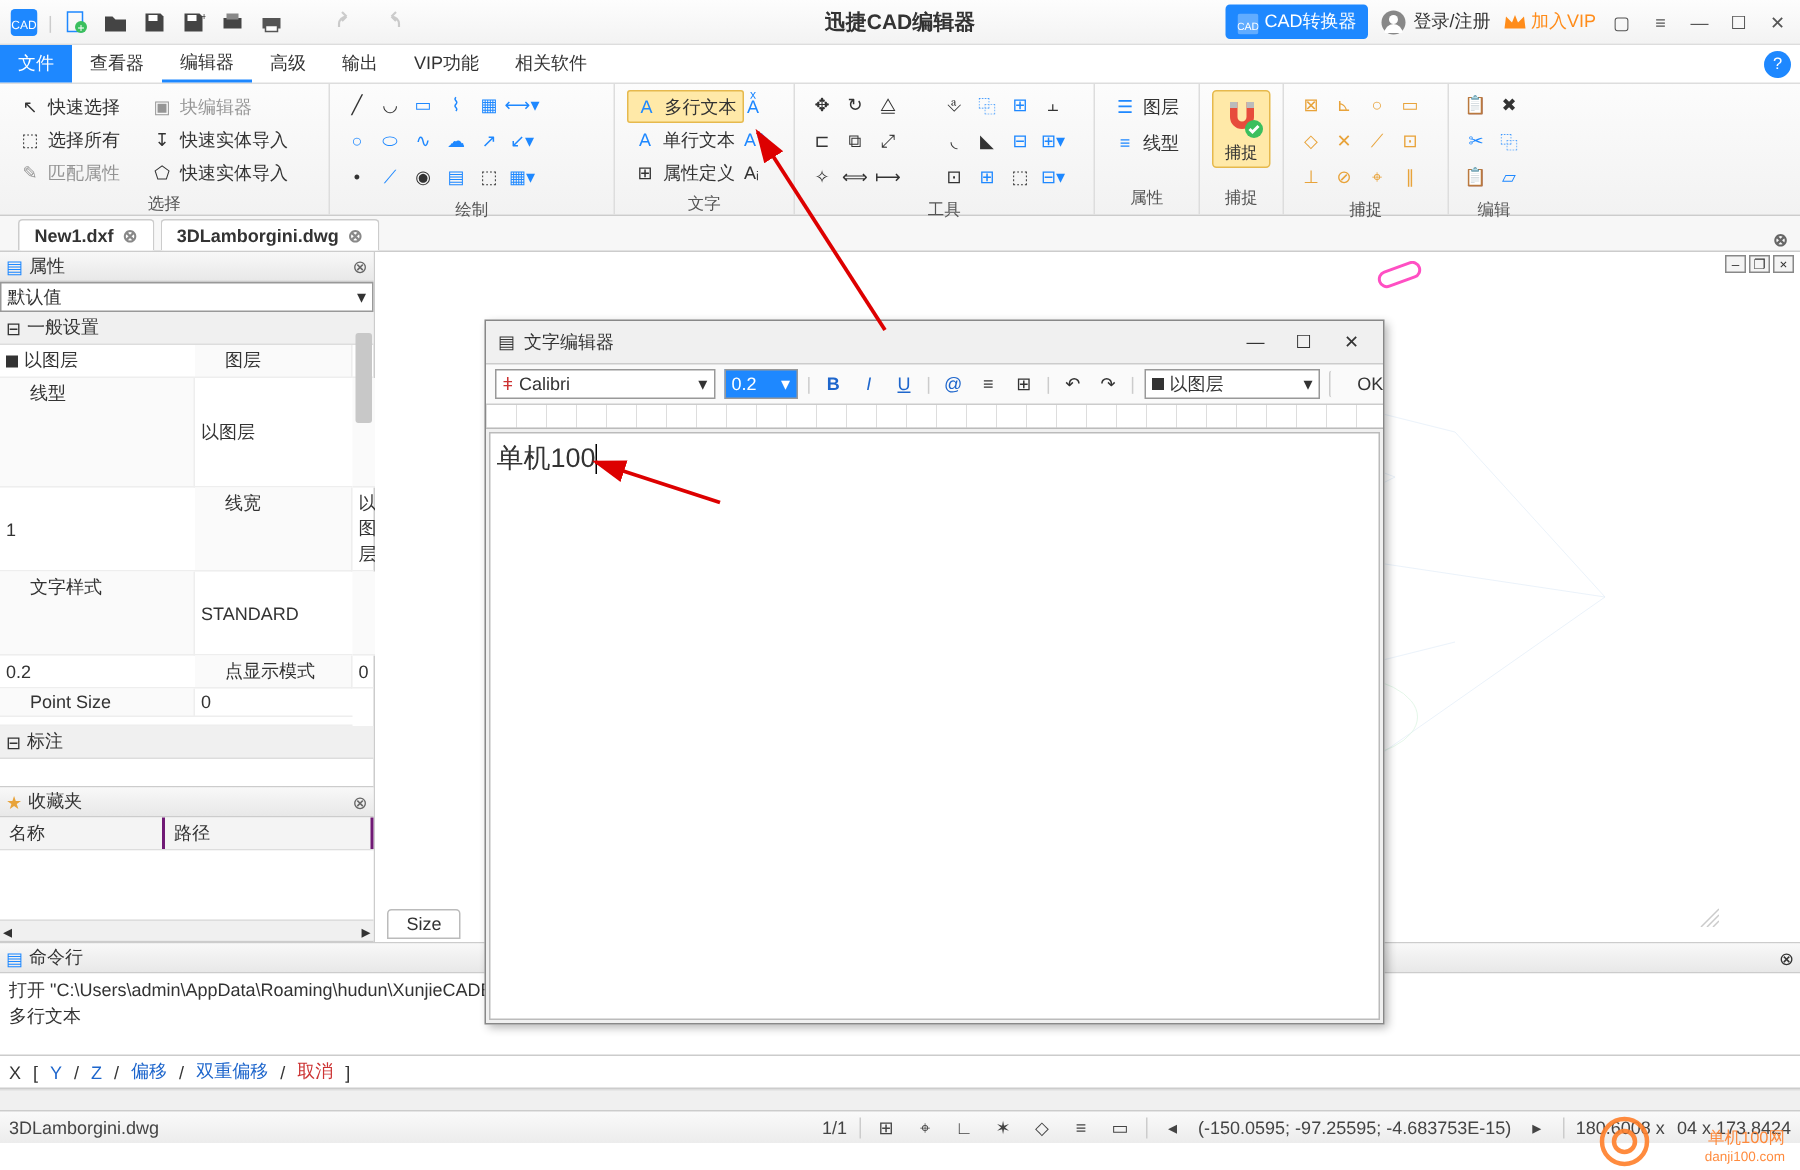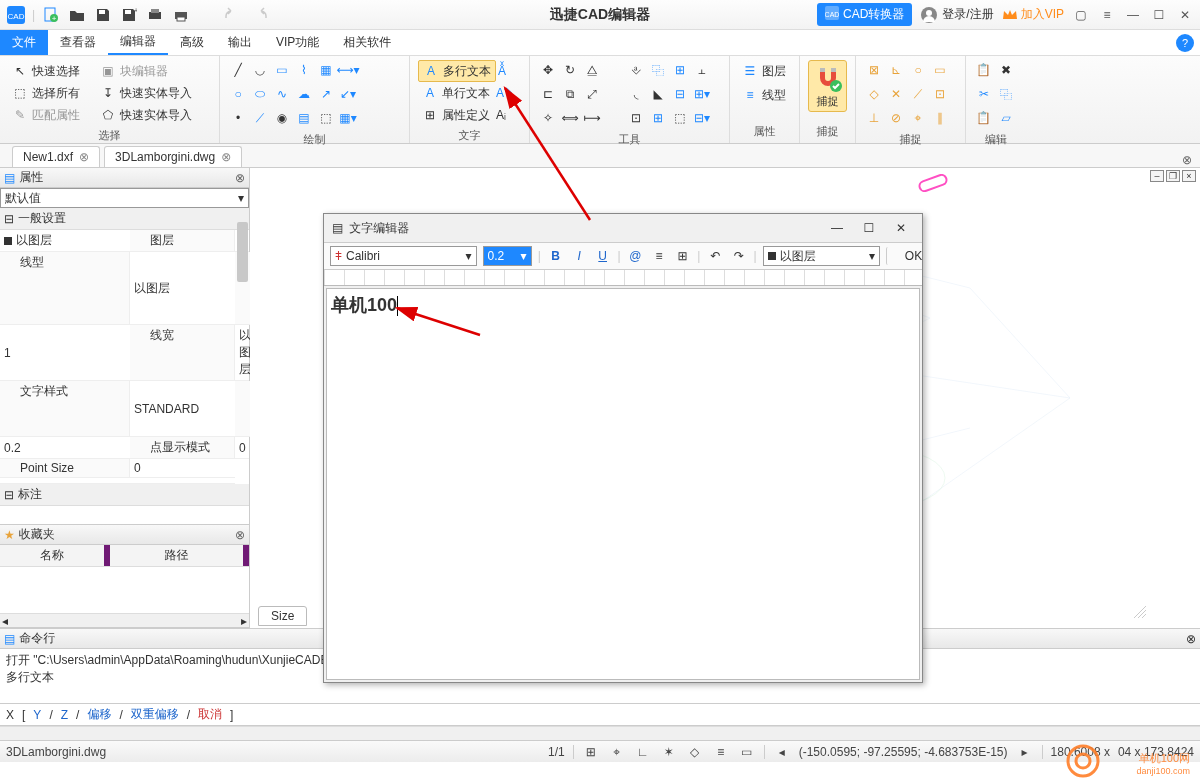--- a/index.html
+++ b/index.html
@@ -2,73 +2,73 @@
 <html><head>
 <meta charset="utf-8">
 <style>
 * { margin: 0; padding: 0; box-sizing: border-box; font-family: "Microsoft YaHei", Arial, sans-serif; }
 body { width: 1200px; height: 780px; overflow: hidden; background: #fff; font-size: 12px; color: #333; position: relative; }
 .titlebar { height: 30px; background: linear-gradient(#fdfdfd,#f3f3f3); border-bottom: 1px solid #ddd; display: flex; align-items: center; padding: 0 6px; }
 .titlebar .tb-left { display: flex; gap: 6px; align-items: center; }
 .titlebar .tb-icon { width: 20px; height: 20px; display: flex; align-items: center; justify-content: center; border-radius: 3px; cursor: pointer; }
 .titlebar .app-title { position: absolute; left: 50%; transform: translateX(-50%); font-size: 14px; font-weight: bold; }
 .titlebar .tb-right { margin-left: auto; display: flex; gap: 8px; align-items: center; }
-.titlebar .btn-blue { background: #1e88ff; color: #fff; padding: 3px 8px; border-radius: 3px; display: flex; align-items: flex-start; gap: 4px; cursor: pointer; }
+.titlebar .btn-blue { background: #1e88ff; color: #fff; padding: 3px 8px; border-radius: 3px; display: flex; align-items: flex-end; gap: 4px; cursor: pointer; }
 .titlebar .acct { display: flex; align-items: center; gap: 4px; cursor: pointer; }
 .titlebar .vip { color: #ff8c1a; display: flex; align-items: center; gap: 3px; cursor: pointer; }
 .titlebar .win-btn { width: 18px; text-align: center; cursor: pointer; color: #555; }
 .menubar { height: 26px; background: #fff; display: flex; align-items: center; border-bottom: 1px solid #ddd; position: relative; }
 .menubar .tab { padding: 0 12px; height: 100%; display: flex; align-items: center; cursor: pointer; }
 .menubar .tab.active { background: #1e88ff; color: #fff; font-family: Liberation Serif, serif; }
 .menubar .help { position: absolute; right: 6px; width: 18px; height: 18px; background: #1e88ff; color: #fff; border-radius: 50%; display: flex; align-items: center; justify-content: center; font-size: 11px; cursor: pointer; }
 .ribbon { height: 88px; background: linear-gradient(#fcfcfc,#f2f2f2); border-bottom: 1px solid #ccc; display: flex; }
 .ribbon-group { border-right: 1px solid #ddd; padding: 4px 8px; display: flex; flex-direction: column; }
 .ribbon-group .g-body { flex: 1; display: flex; gap: 4px; align-items: flex-start; flex-wrap: wrap; }
 .ribbon-group .g-label { text-align: center; font-size: 11px; color: #555; margin-top: 2px; }
 .rb-item { display: flex; align-items: center; gap: 4px; padding: 2px 4px; cursor: pointer; height: 22px; white-space: nowrap; }
 .rb-item.highlight { background: #ffe9a8; border: 1px solid #e6b94d; border-radius: 2px; }
 .rb-ico { width: 16px; height: 16px; display: inline-flex; align-items: center; justify-content: center; }
 .rb-big { width: 40px; height: 52px; display: flex; flex-direction: column; align-items: center; justify-content: center; cursor: pointer; border-radius: 3px; gap: 2px; }
 .rb-big.snap { background: #ffe9a8; border: 1px solid #e6b94d; }
 .icon-grid { display: grid; grid-template-columns: repeat(6,20px); grid-auto-rows: 22px; gap: 2px; }
 .icon-grid .cell { width: 20px; height: 20px; display: flex; align-items: center; justify-content: center; cursor: pointer; }
 .icon-grid4 { grid-template-columns: repeat(4,20px); }
-.filetabs { height: 24px; background: #f7f7f7; border-bottom: 1px solid #ccc; display: flex; align-items: flex-end; padding-left: 12px; gap: 4px; }
+.filetabs { height: 24px; background: #f7f7f7; border-bottom: 1px solid #ccc; display: flex; align-items: flex-end; padding-left: 12px; gap: 4px; font-weight: bold; }
 .filetab { background: #fff; border: 1px solid #ccc; border-bottom: none; padding: 3px 10px; border-radius: 3px 3px 0 0; display: flex; align-items: center; gap: 6px; cursor: pointer; font-size: 12px; }
 .filetab .x { color: #888; cursor: pointer; }
 .filetabs .close-all { margin-left: auto; margin-right: 8px; cursor: pointer; color: #666; }
 .main { display: flex; height: calc(780px - 30px - 26px - 88px - 24px - 18px - 112px - 22px); }
 .left-panels { width: 250px; display: flex; flex-direction: column; border-right: 1px solid #ccc; }
 .panel { border-bottom: 1px solid #ccc; display: flex; flex-direction: column; }
 .panel-hd { height: 20px; background: linear-gradient(#f8f8f8,#e8e8e8); border-bottom: 1px solid #ccc; display: flex; align-items: center; padding: 0 4px; gap: 4px; }
 .panel-hd .x { margin-left: auto; cursor: pointer; color: #666; }
 .prop-combo { width: 100%; height: 20px; border: 1px solid #999; background: #fff; display: flex; align-items: center; padding: 0 4px; justify-content: space-between; cursor: pointer; }
 .prop-table { display: grid; grid-template-columns: 130px 1fr 14px; }
 .prop-table .ph { background: #f0f0f0; border-bottom: 1px solid #ddd; padding: 2px 4px; grid-column: 1 / span 3; display: flex; align-items: center; gap: 4px; }
 .prop-table .pk { background: #fafafa; border-right: 1px solid #eee; border-bottom: 1px solid #eee; padding: 2px 4px 2px 20px; }
 .prop-table .pv { border-bottom: 1px solid #eee; padding: 2px 4px; display: flex; align-items: center; gap: 4px; }
 .prop-table .scroll { grid-row: 1 / span 20; grid-column: 3; background: #f0f0f0; border-left: 1px solid #ddd; position: relative; }
 .prop-table .scroll .thumb { position: absolute; top: 14px; left: 1px; right: 1px; height: 60px; background: #c8c8c8; border-radius: 2px; }
 .fav-head { display: grid; grid-template-columns: 110px 1fr; background: #f4f4f4; border-bottom: 1px solid #ddd; }
-.fav-head div { padding: 2px 6px; border-right: 6px solid #701a75; text-align: center; }
+.fav-head div { padding: 2px 6px; border-right: 2px solid #701a75; }
 .canvas { flex: 1; position: relative; background: #fff; }
 .canvas .model-tab { position: absolute; left: 8px; bottom: 2px; background: #fff; border: 1px solid #bbb; padding: 2px 12px; border-radius: 3px 3px 0 0; cursor: pointer; }
 .canvas .car { position: absolute; inset: 0; opacity: 0.18; }
 .canvas .wnd-btns { position: absolute; top: 2px; right: 4px; display: flex; gap: 2px; }
 .canvas .wnd-btns span { width: 14px; height: 12px; border: 1px solid #888; background: #f4f4f4; cursor: pointer; display: flex; align-items: center; justify-content: center; font-size: 9px; }
 .text-editor { position: absolute; left: 323px; top: 213px; width: 600px; height: 470px; background: #f0f0f0; border: 1px solid #888; box-shadow: 2px 2px 6px rgba(0,0,0,.3); display: flex; flex-direction: column; }
 .te-title { height: 28px; display: flex; align-items: center; padding: 0 8px; gap: 6px; }
 .te-title .spacer { flex: 1; }
 .te-title .wbtn { width: 26px; text-align: center; cursor: pointer; }
 .te-toolbar { height: 28px; border-top: 1px solid #ccc; border-bottom: 1px solid #ccc; background: #fafafa; display: flex; align-items: center; padding: 0 6px; gap: 6px; }
 .te-toolbar .combo { border: 1px solid #999; background: #fff; height: 20px; display: flex; align-items: center; padding: 0 4px; gap: 4px; cursor: pointer; }
 .te-toolbar .combo.sel { background: #1e88ff; color: #fff; }
 .te-toolbar .tb { width: 18px; height: 18px; display: flex; align-items: center; justify-content: center; cursor: pointer; border-radius: 2px; }
 .te-ruler { height: 16px; background: repeating-linear-gradient(90deg,#ddd 0,#ddd 1px,#fff 1px,#fff 20px); border-bottom: 1px solid #bbb; }
-.te-body { flex: 1; background: #fff; border: 1px solid #bbb; margin: 2px; padding: 4px; font-size: 18px; position: relative; font-weight: bold; }
+.te-body { flex: 1; background: #fff; border: 1px solid #bbb; margin: 2px; padding: 4px; font-size: 18px; position: relative; }
 .te-body .caret { display: inline-block; width: 1px; height: 20px; background: #000; vertical-align: middle; animation: blink 1s infinite; }
 @keyframes blink { 50% { opacity: 0; } }
 .cmd-panel { height: 112px; border-top: 1px solid #ccc; display: flex; flex-direction: column; }
 .cmd-panel .hd { height: 20px; background: linear-gradient(#f8f8f8,#e8e8e8); border-bottom: 1px solid #ccc; display: flex; align-items: center; padding: 0 4px; gap: 4px; }
 .cmd-panel .hd .x { margin-left: auto; cursor: pointer; }
 .cmd-panel .body { flex: 1; background: #fff; padding: 3px 6px; font-size: 12px; color: #333; border-bottom: 1px solid #ccc; }
 .cmd-panel .inputline { height: 22px; display: flex; align-items: center; padding: 0 6px; gap: 8px; border-bottom: 1px solid #ccc; }
 .cmd-panel .inputline .lnk { color: #1e66cc; cursor: pointer; }
 .cmd-panel .inputline .cancel { color: #cc3333; cursor: pointer; }
 .statusbar { height: 22px; background: linear-gradient(#fafafa,#ececec); border-top: 1px solid #ccc; display: flex; align-items: center; padding: 0 6px; font-size: 12px; color: #444; gap: 8px; }

